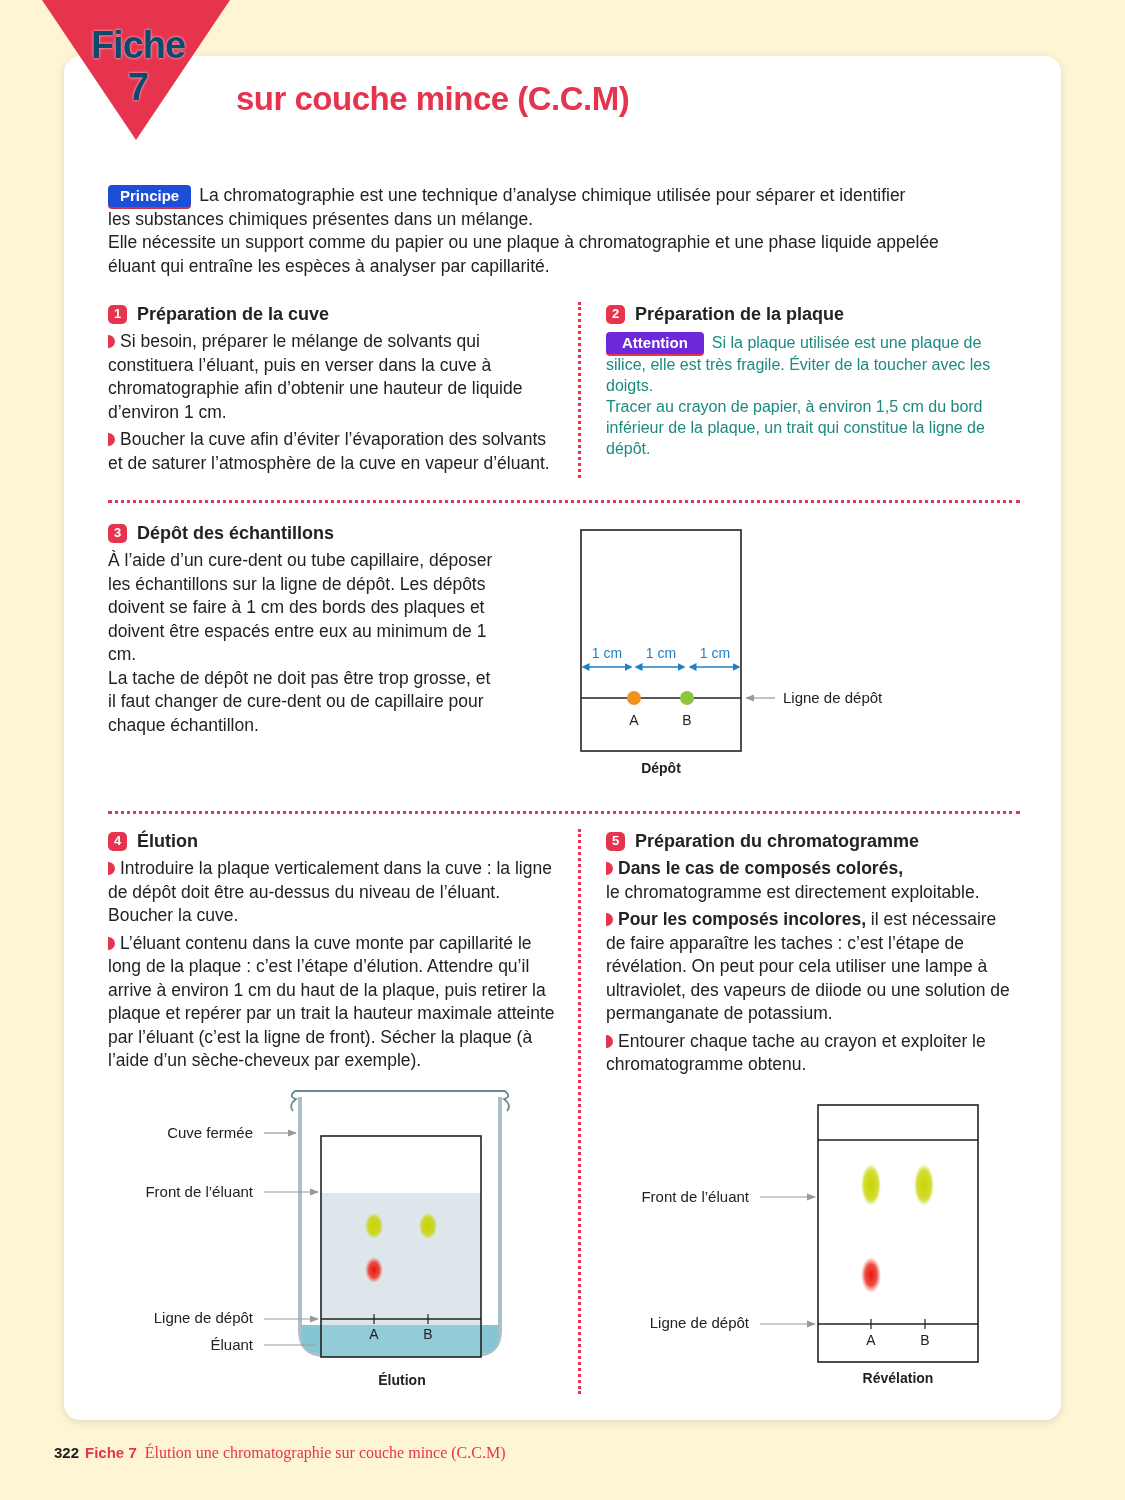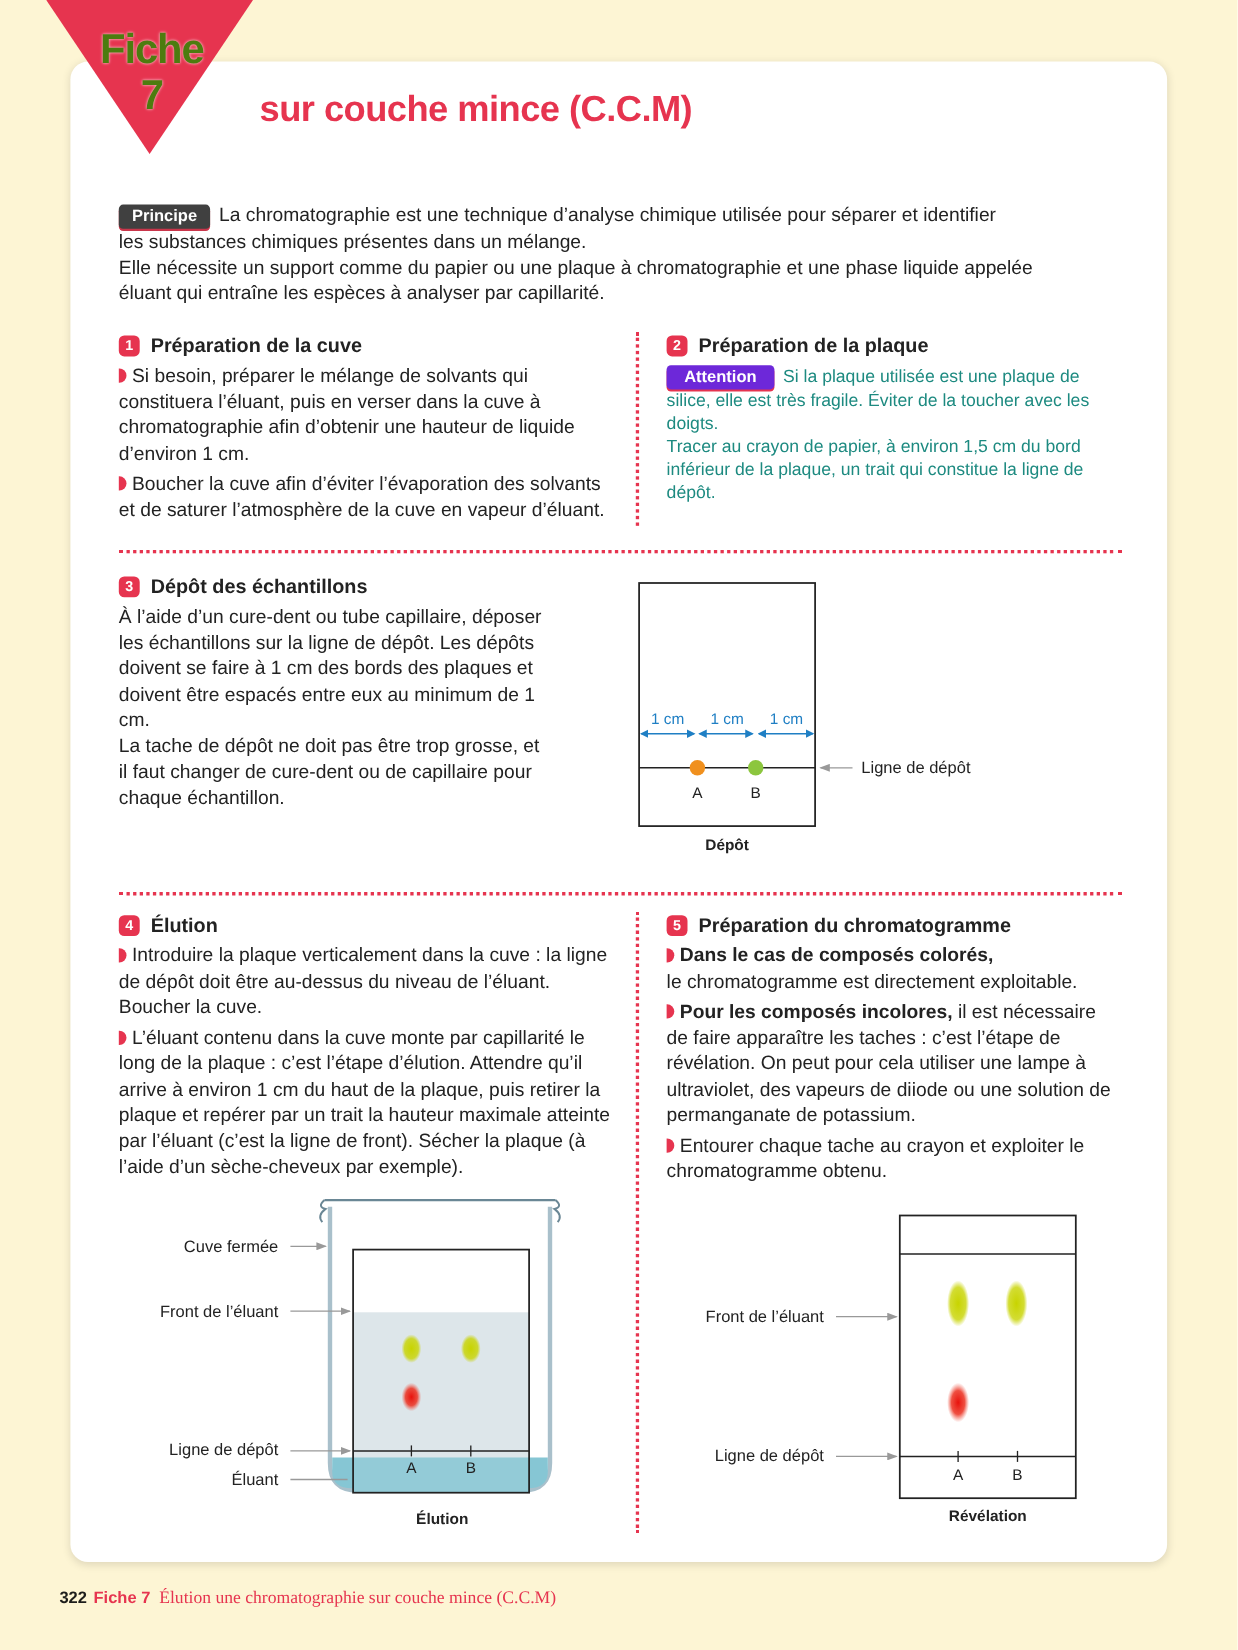--- a/index.html
+++ b/index.html
@@ -1,25 +1,25 @@
 <!DOCTYPE html>
 <html><head>
 <meta charset="utf-8">
 <style>
   * { box-sizing: border-box; margin: 0; padding: 0; }
   html, body { width: 1125px; height: 1500px; }
   body { background: #fdf5d4; font-family: "Liberation Sans", sans-serif; color: #1d1d1b; position: relative; overflow: hidden; }
   .card { position: absolute; left: 64px; top: 56px; width: 997px; height: 1364px; background: #fff; border-radius: 16px; box-shadow: 0 2px 8px rgba(0,0,0,0.12); }
   .fiche-tri { position: absolute; left: 42px; top: 0; width: 188px; height: 140px; }
-  .fiche-label { position: absolute; left: 78px; top: 24px; width: 120px; text-align: center; font-family: "Liberation Sans", sans-serif; font-weight: 700; color: #4d7c0f; font-size: 38px; line-height: 42px; text-shadow: 0 0 3px #f6a8b5, 0 0 2px #f6a8b5; letter-spacing: -1px; }
+  .fiche-label { position: absolute; left: 78px; top: 24px; width: 120px; text-align: center; font-family: "Liberation Sans", sans-serif; font-weight: 700; color: #0c4a6e; font-size: 38px; line-height: 42px; text-shadow: 0 0 3px #f6a8b5, 0 0 2px #f6a8b5; letter-spacing: -1px; }
   .title { position: absolute; left: 236px; top: 80px; color: #e6344f; font-weight: 700; font-size: 33px; line-height: 38px; letter-spacing: -0.5px; }
   .text { font-size: 17.5px; line-height: 23.5px; color: #222; }
   .principe { position: absolute; left: 108px; top: 184px; width: 880px; }
   .tag { display: inline-block; color: #fff; font-size: 15px; font-weight: 700; padding: 1px 12px; border-radius: 4px; margin-right: 8px; line-height: 20px; }
-  .tag-red { background: #404040; box-shadow: 0 2px 0 #c9364b; }
+  .tag-red { background: #1d4ed8; box-shadow: 0 2px 0 #c9364b; }
   .tag-teal { background: #6d28d9; box-shadow: 0 2px 0 #e6344f; padding: 1px 16px; }
   .sec { position: absolute; }
   .sec-head { font-weight: 700; font-size: 18px; line-height: 24px; display: flex; align-items: center; margin-bottom: 4px; }
   .num { display: inline-flex; align-items: center; justify-content: center; width: 19px; height: 19px; background: #e6344f; color: #fff; border-radius: 5px; font-size: 13px; font-weight: 700; margin-right: 10px; }
   .para { margin-top: 4px; }
   .bullet { display: inline-block; width: 7px; height: 13px; background: #e6344f; border-radius: 0 7px 7px 0; margin-right: 5px; vertical-align: -1px; }
   .teal { color: #1d8a80; }
   .vdots { position: absolute; width: 0; border-left: 3px dotted #e6344f; }
   .hdots { position: absolute; height: 0; border-top: 3px dotted #e6344f; }
   .diag { position: absolute; }

